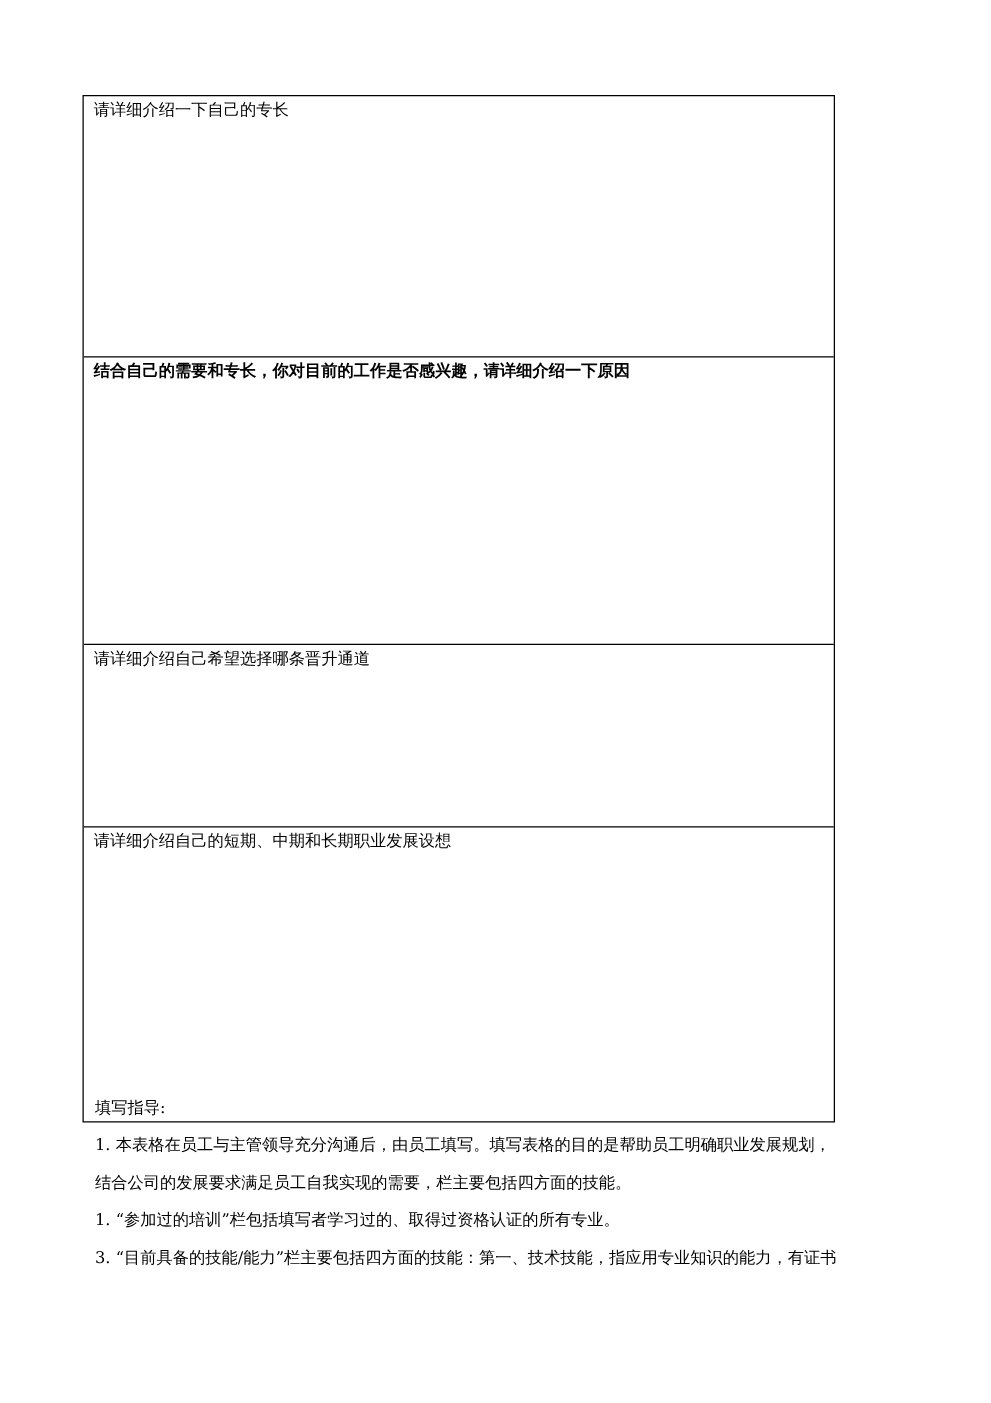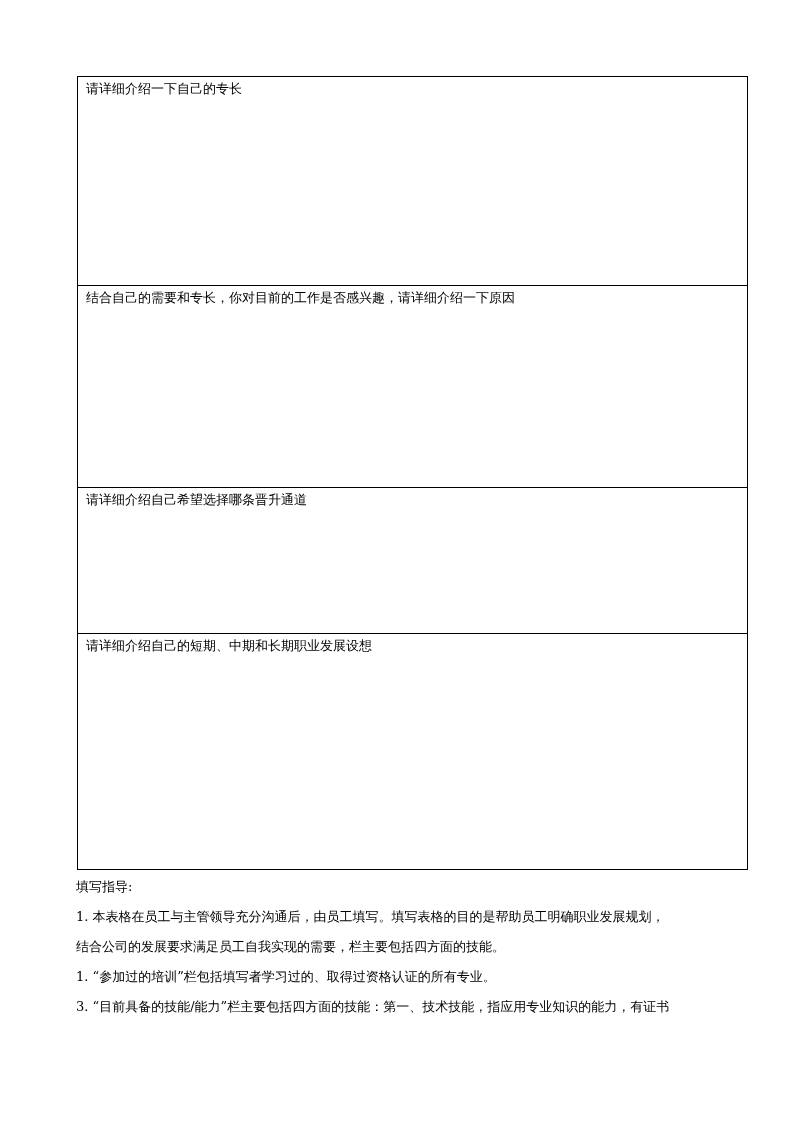--- a/index.html
+++ b/index.html
@@ -1,27 +1,27 @@
 <!DOCTYPE html>
 <html><head>
   <meta charset="utf-8">
   <style>
     html, body { margin: 0; padding: 0; background: #ffffff; }
     body { width: 793px; height: 1122px; position: relative; overflow: hidden;
       font-family: "DejaVu Serif", "Liberation Serif", serif; color: #000; }
-    .form-table { position: absolute; left: 77px; top: 76px; width: 671px;
+    .form-table { position: absolute; left: 66px; top: 76px; width: 602px;
       border: 1px solid #000; box-sizing: border-box; }
     .form-row { border-top: 1px solid #000; box-sizing: border-box; position: relative; }
     .form-row:first-child { border-top: none; }
     .row-label { position: absolute; left: 8px; top: 3px; font-size: 13px; line-height: 18px;
       white-space: nowrap; }
     .r1 { height: 208px; }
-    .r2 { height: 202px; }
-    .r3 { height: 146px; }
-    .r4 { height: 236px; }
+    .r2 { height: 202px; font-weight: bold; }
+    .r3 { height: 146px; margin-top: 28px; }
+    .r4 { height: 236px; font-family: Liberation Mono, monospace; }
     .guide { position: absolute; left: 76px; top: 878px; width: 660px; font-size: 13px; }
     .guide-title { line-height: 18px; margin-bottom: 12px; }
     .guide-line { line-height: 18px; margin-bottom: 12px; white-space: nowrap; }
     .guide-line.tight { margin-bottom: 12px; }
   </style>
 </head>
 <body>
 
 <div class="form-table">
   <div class="form-row r1">

